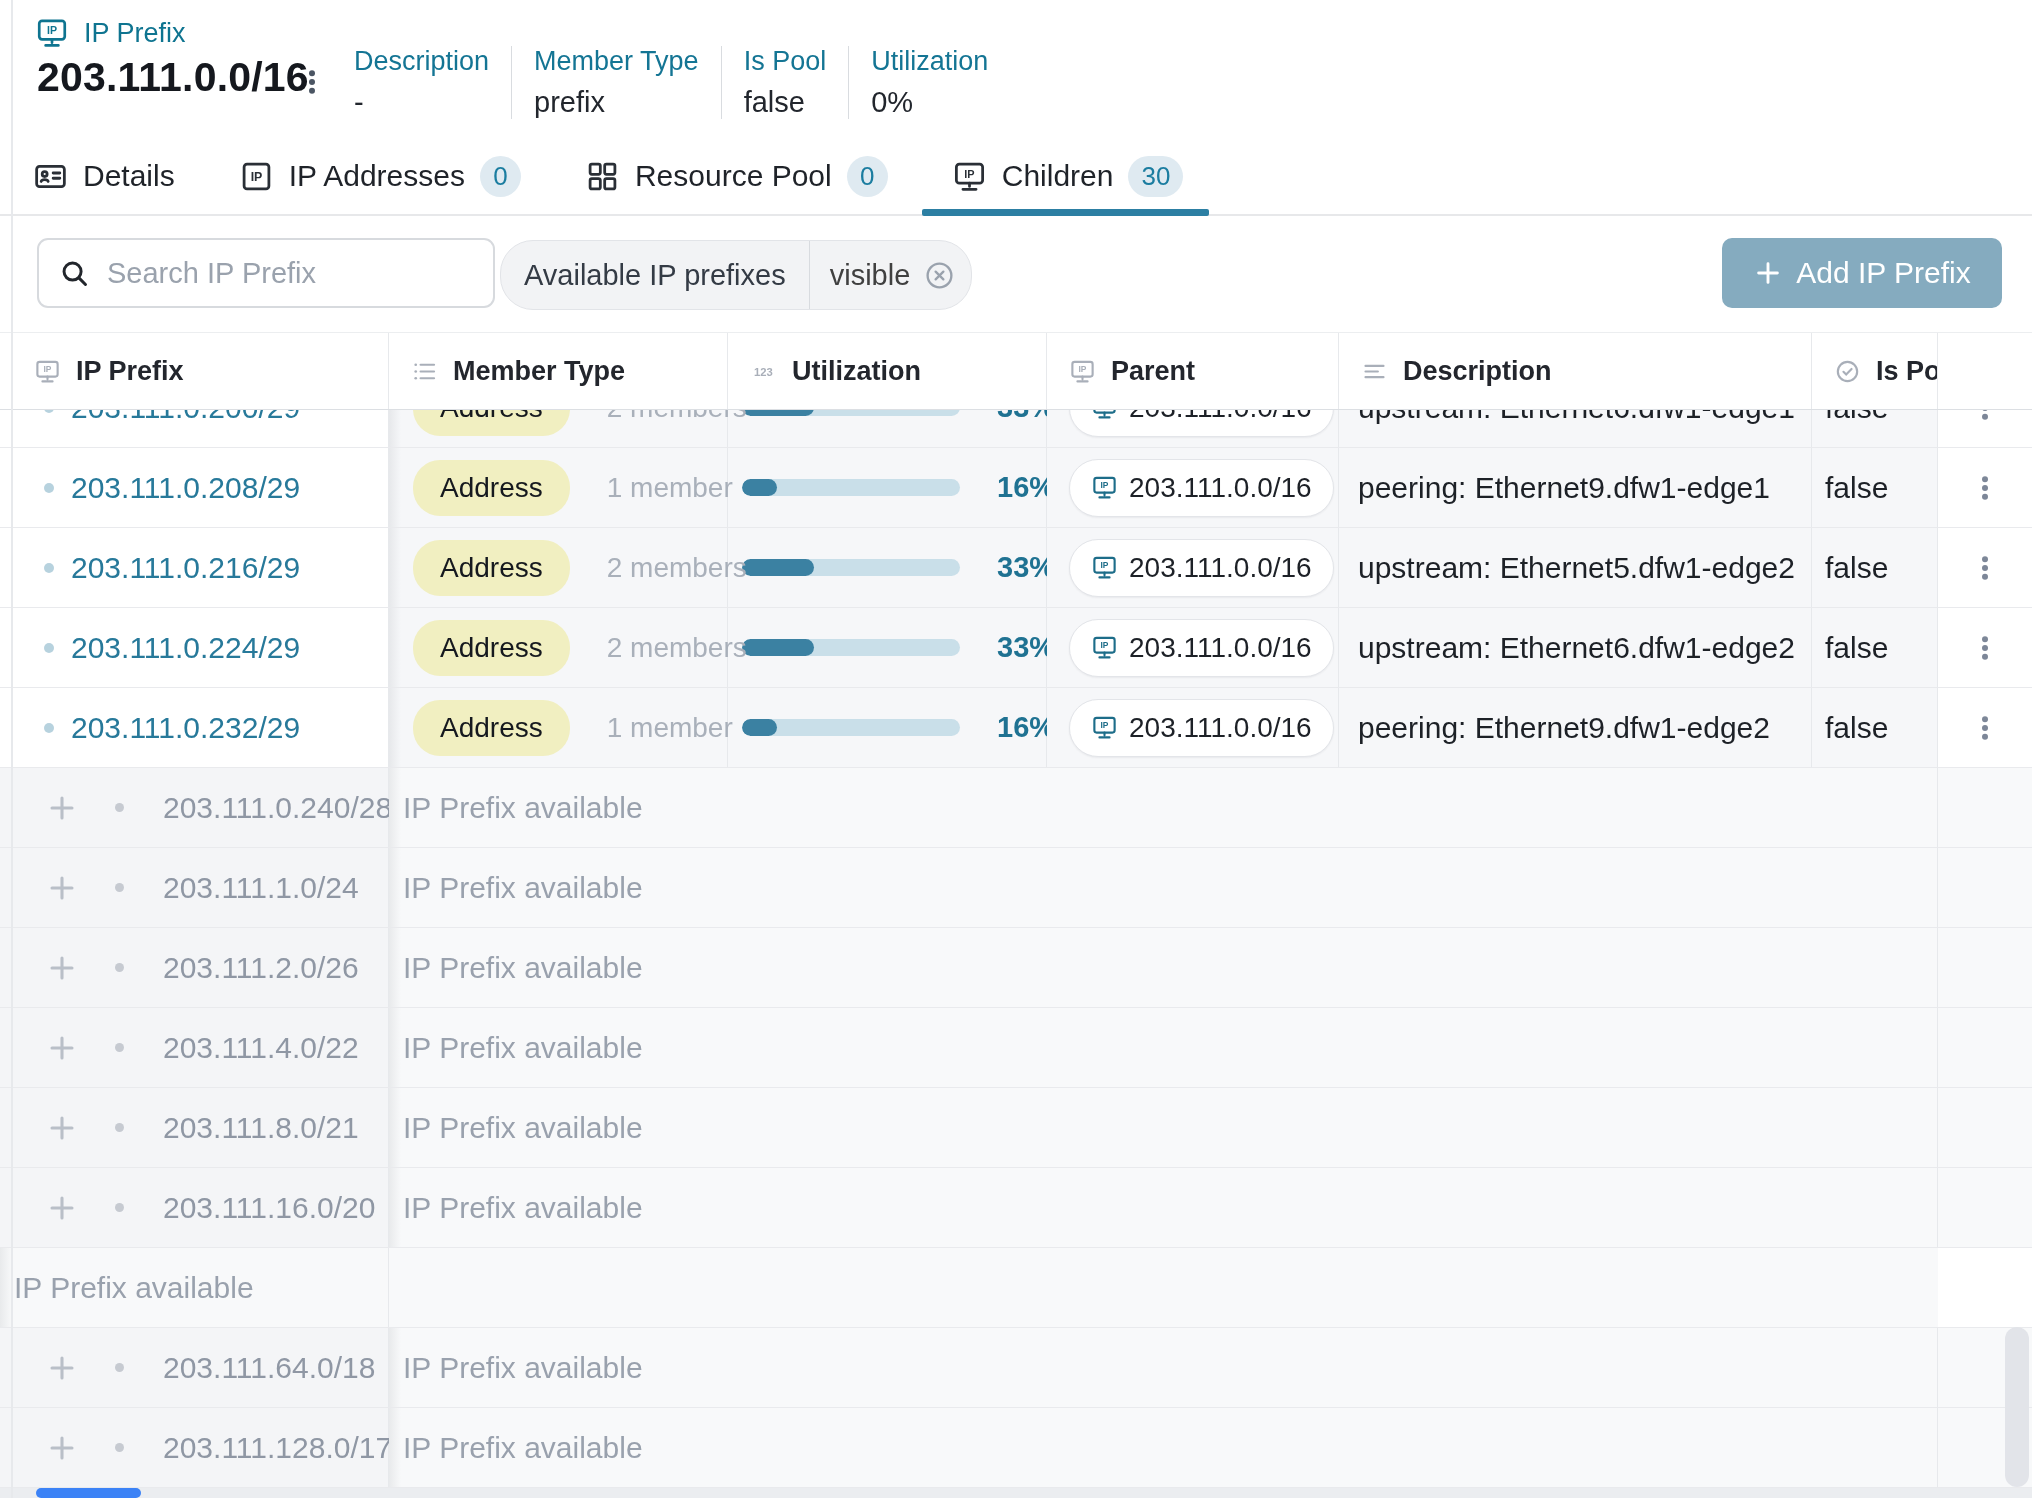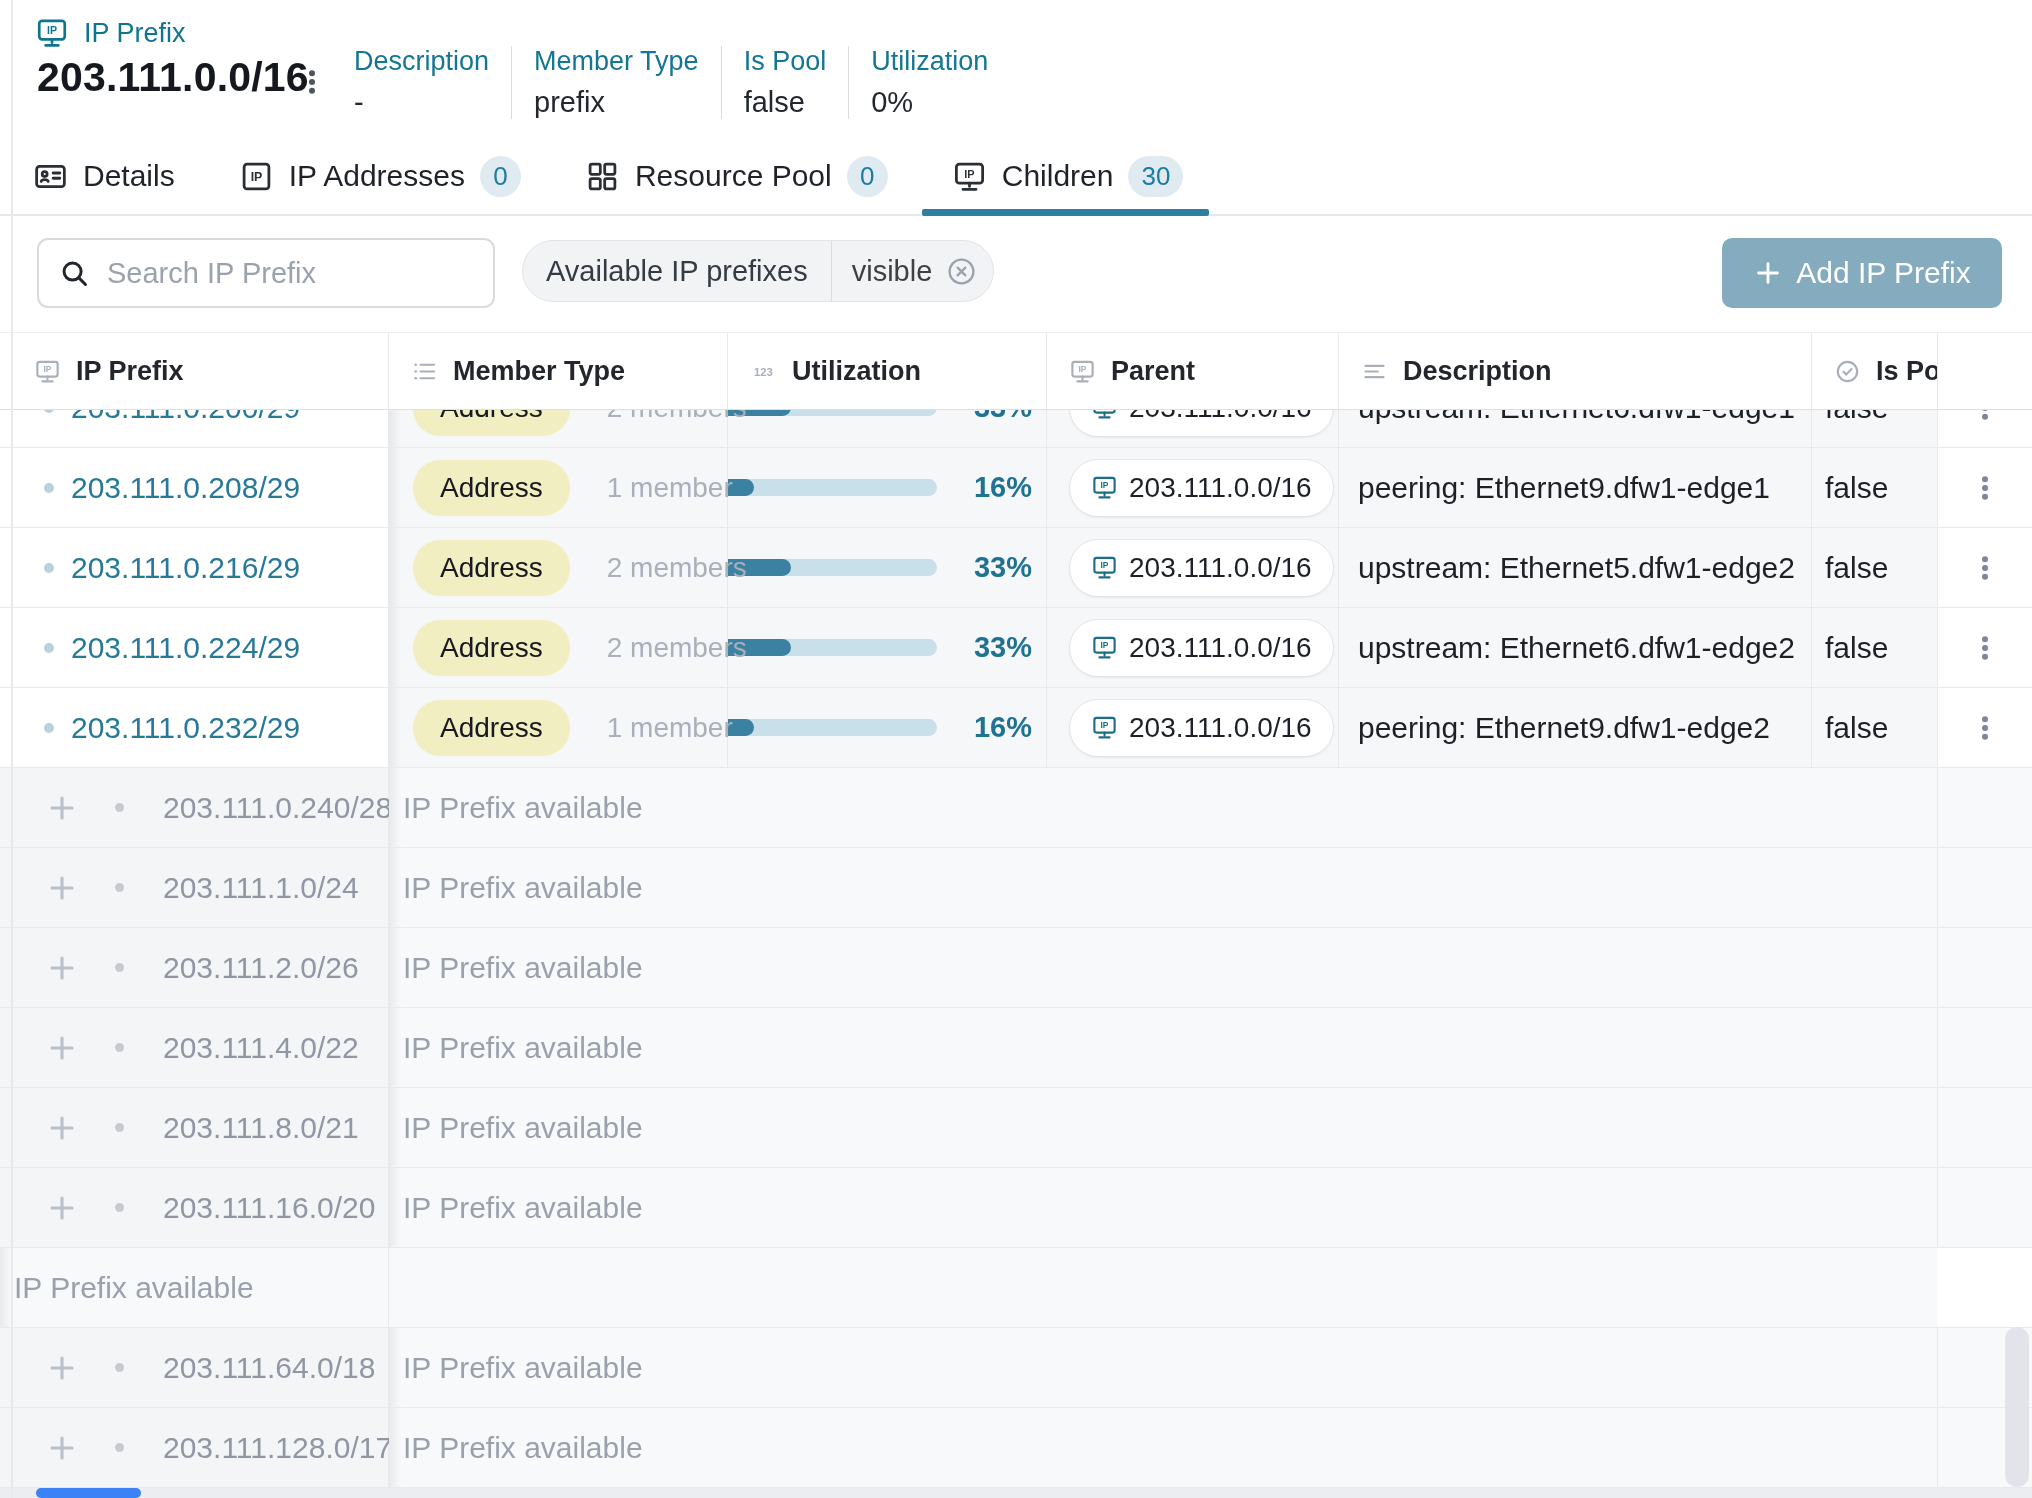--- a/index.html
+++ b/index.html
@@ -35,21 +35,21 @@
            font-size:26px; display:flex; align-items:center; justify-content:center; }
   .tab.active::after { content:''; position:absolute; left:-30px; right:-26px; bottom:-2px; height:7px;
                        background:#2c7fa3; border-radius:2px; }
 
   
   .searchbox { position:absolute; left:37px; top:238px; width:458px; height:70px; border:2px solid #d7dade;
                border-radius:11px; background:#fff; display:flex; align-items:center; padding:0 20px; gap:17px; }
   .searchbox svg { width:31px; height:31px; color:#22262c; flex:none; }
   .searchbox input { border:none; outline:none; width:100%; font-size:29px; font-family:inherit; color:#a16207; background:transparent; }
   .searchbox input::placeholder { color:#9aa2ad; }
-  .chip { position:absolute; left:522px; top:240px; height:62px; border-radius:33px; background:#f2f3f5;
+  .chip { position:absolute; left:500px; top:240px; height:70px; border-radius:33px; background:#f2f3f5;
           border:1px solid #e2e4e8; display:flex; align-items:center; }
   .chip-label { padding:0 23px; font-size:29px; color:#343b45; white-space:nowrap; }
   .chip-sep { width:1px; align-self:stretch; background:#d8dbdf; }
   .chip-value { padding:0 6px 0 20px; font-size:29px; color:#404040; }
   .chip-x { background:none; border:none; cursor:pointer; color:#9aa2ad; display:flex; align-items:center;
             padding:0 16px 0 8px; }
   .chip-x svg { width:31px; height:31px; }
   .add-btn { position:absolute; left:1722px; top:238px; width:280px; height:70px; border:none; border-radius:10px;
              background:#85abbf; color:#fff; font-size:30px; font-family:inherit; display:flex; align-items:center;
              justify-content:center; gap:13px; cursor:pointer; }
@@ -72,21 +72,21 @@
   .cell { display:flex; align-items:center; border-right:1px solid #e7e9ec; min-width:0; white-space:nowrap;gap:37px; }
   .c1 { padding-left:44px; gap:17px; background:#fff; }
   .dot { width:10px; height:10px; border-radius:50%; background:#b7d2de; flex:none; }
   .prefix-link { color:#27799a; font-size:30px; text-decoration:none; cursor:pointer; }
   .c2,.c3,.c4,.c5,.c6 { background:#f6f7f9; }
   .c2 { position:relative; padding:0 12px 0 24px; }
   .c2::before, .amain::before { content:''; position:absolute; left:0; top:0; bottom:0; width:12px;
         background:linear-gradient(90deg, rgba(25,35,45,.07), rgba(25,35,45,0)); pointer-events:none; }
   .member-pill { background:#f1efc1; color:#16191f; font-size:28px; padding:12px 27px; border-radius:27px; }
   .member-count { margin-left:auto; color:#a9b0ba; font-size:28px; }
-  .c3 { padding:0 14px;justify-content:flex-end; }
+  .c3 { padding:0 14px; }
   .bar { width:218px; height:17px; border-radius:9px; background:#c9dfe9; overflow:hidden; flex:none; }
   .fill { display:block; height:100%; background:#3b81a2; border-radius:9px; }
   .pct { margin-left:auto; color:#1f7292; font-weight:700; font-size:29px; }
   .c4 { padding-left:22px; overflow:hidden; }
   .parent-pill { display:inline-flex; align-items:center; gap:11px; background:#fff; border:1px solid #e3e5e9;
                  border-radius:29px; height:58px; padding:0 21px; box-shadow:0 1px 2px rgba(16,24,40,.06);
                  font-size:28px; color:#1d2127; cursor:pointer; }
   .parent-pill svg { width:27px; height:27px; color:#1d6d89; flex:none; }
   .c5 { padding-left:19px; font-size:30px; color:#1d2127; overflow:hidden; }
   .c6 { padding-left:13px; font-size:30px; color:#1d2127; }

